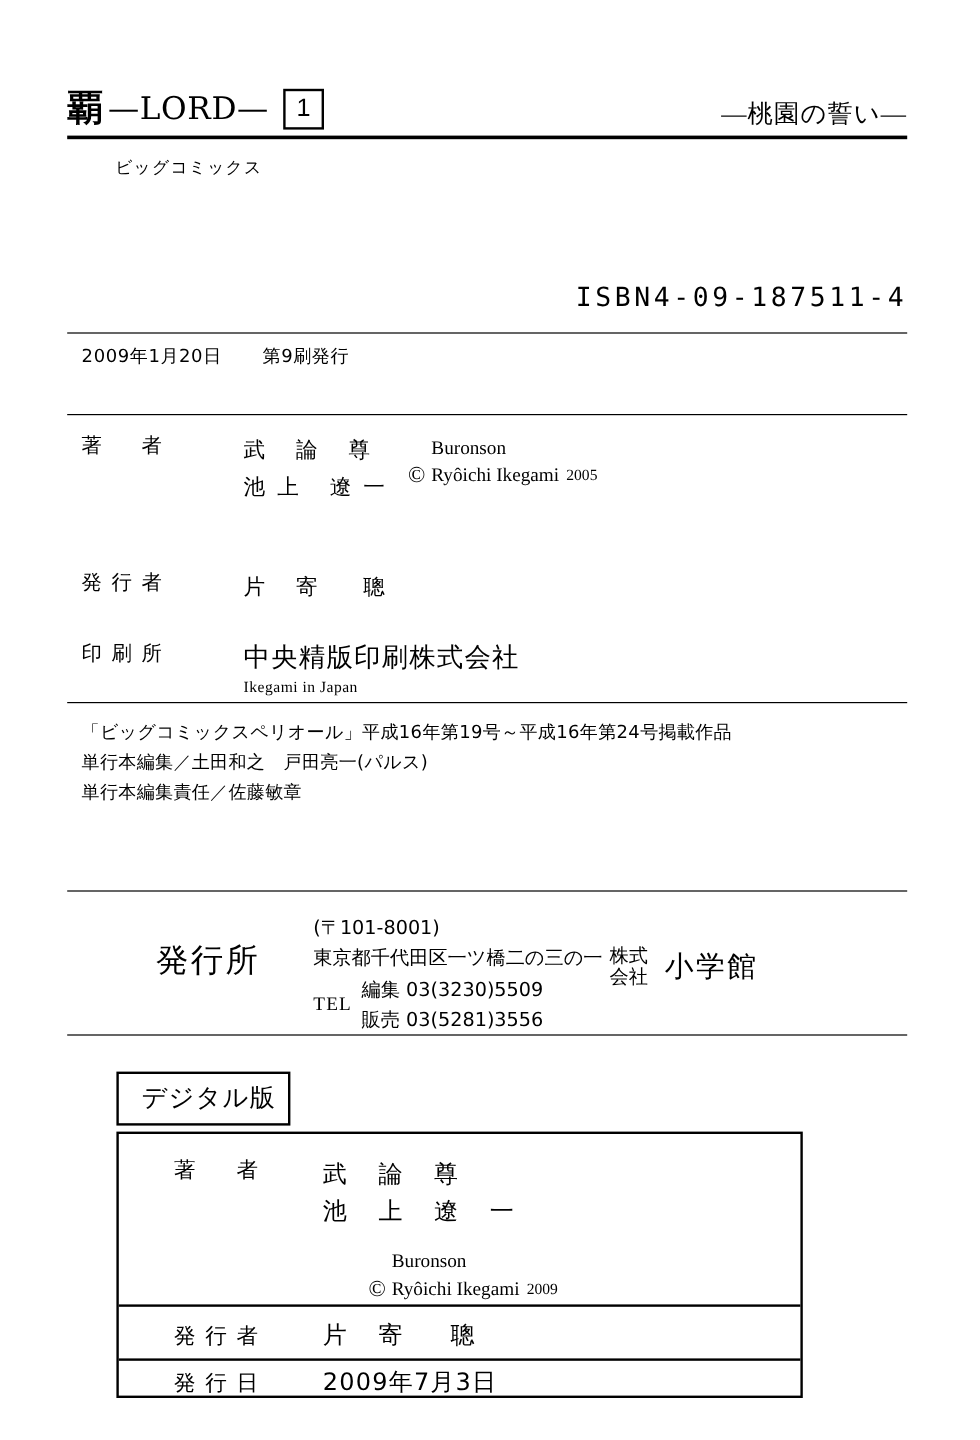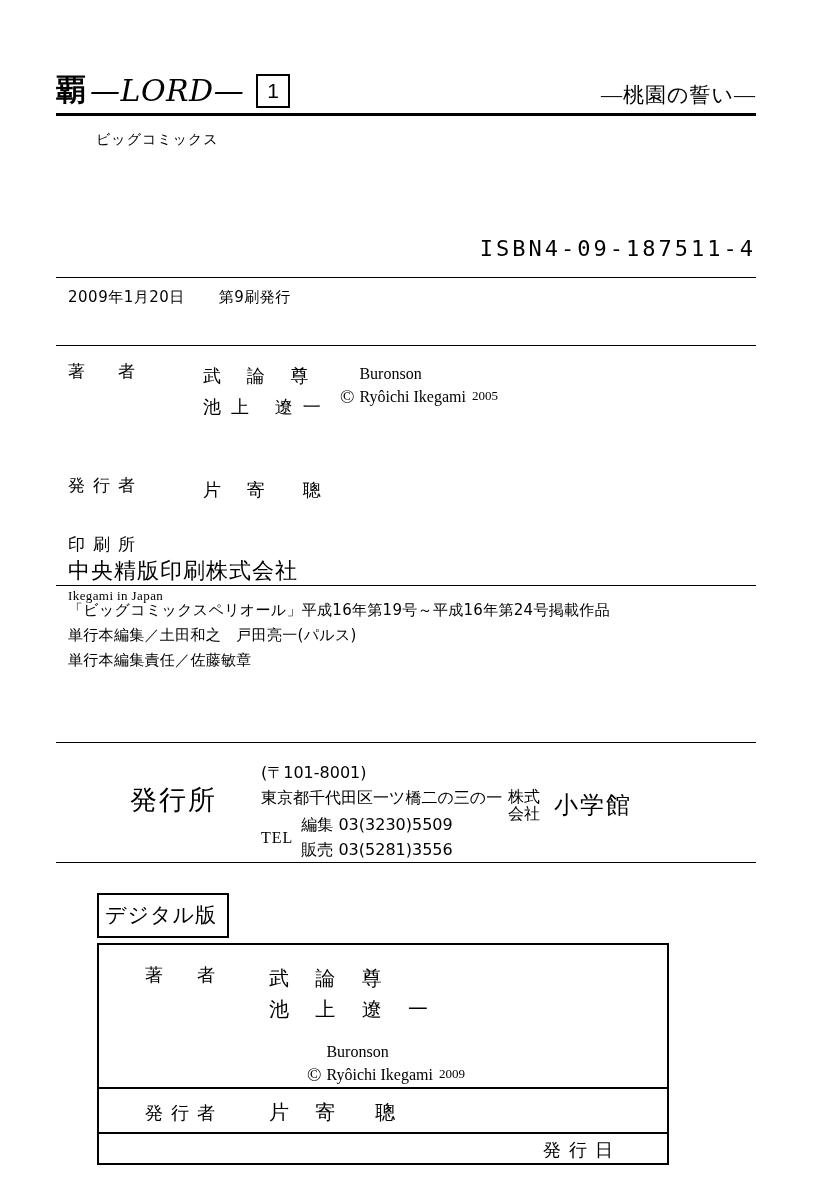--- a/index.html
+++ b/index.html
@@ -39,23 +39,22 @@
     font-size: 28px;
     letter-spacing: 0px;
     font-family: "DejaVu Serif", "Liberation Serif", serif;
     white-space: nowrap;
   }
   .title-kanji {
     font-size: 30px;
     font-weight: bold;
   }
   .title-lord {
-    font-size: 30px;
+    font-size: 26px;
     letter-spacing: 0.5px;
-    font-style: italic;
   }
   .vol-box {
     display: inline-flex;
     align-items: center;
     justify-content: center;
     border: 2px solid #000;
     width: 30px;
     height: 30px;
     font-size: 21px;
     margin-left: 8px;
@@ -243,21 +242,21 @@
     letter-spacing: 2px;
     font-family: Liberation Mono, monospace;
   }
 
   
   .digital-tag {
     position: absolute;
     left: 97px;
     top: 893px;
     border: 2px solid #000;
-    padding: 6px 10px 7px 6px;
+    padding: 6px 10px 7px 19px;
     font-size: 21px;
     letter-spacing: 1px;
     font-family: "DejaVu Sans", "Liberation Sans", sans-serif;
     background: #fff;
     z-index: 3;
   }
   .digital-box {
     position: absolute;
     left: 97px;
     top: 943px;
@@ -336,21 +335,21 @@
         <span class="name-sp">武 論 尊</span>
         <span class="name-sp">池上 遼一</span>
       </div>
     </div>
     <div class="cred-row" style="margin-top:52px;">
       <div class="cred-label">発行者</div>
       <div class="cred-names">
         <span class="name-sp">片 寄　聰</span>
       </div>
     </div>
-    <div class="cred-row printer-row" style="margin-top:28px;flex-direction:column;">
+    <div class="cred-row printer-row" style="margin-top:28px;">
       <div class="cred-label">印刷所</div>
       <div>
         <div class="printer-name">中央精版印刷株式会社</div>
         <div class="printed-in">Ikegami in Japan</div>
       </div>
     </div>
   </div>
 
   <div class="copyright-block">
     <div class="cbrow">
@@ -421,19 +420,20 @@
       </div>
     </div>
 
     <div class="dbox-sep" style="top:142px;"></div>
     <div class="dbox-row" style="left:0; top:152px; width:100%; align-items:center;">
       <div class="dbox-label">発行者</div>
       <div class="dbox-value">片 寄　聰</div>
     </div>
 
     <div class="dbox-sep" style="top:187px;"></div>
-    <div class="dbox-row" style="left:0; top:193px; width:100%; align-items:center;justify-content:flex-end;">
+    <div class="dbox-row" style="left:0; top:193px; width:100%; align-items:center;">
       <div class="dbox-label">発行日</div>
+      <div class="dbox-date">2009年7月3日</div>
     </div>
 
   </div>
 
 </div>
 
 </body></html>

